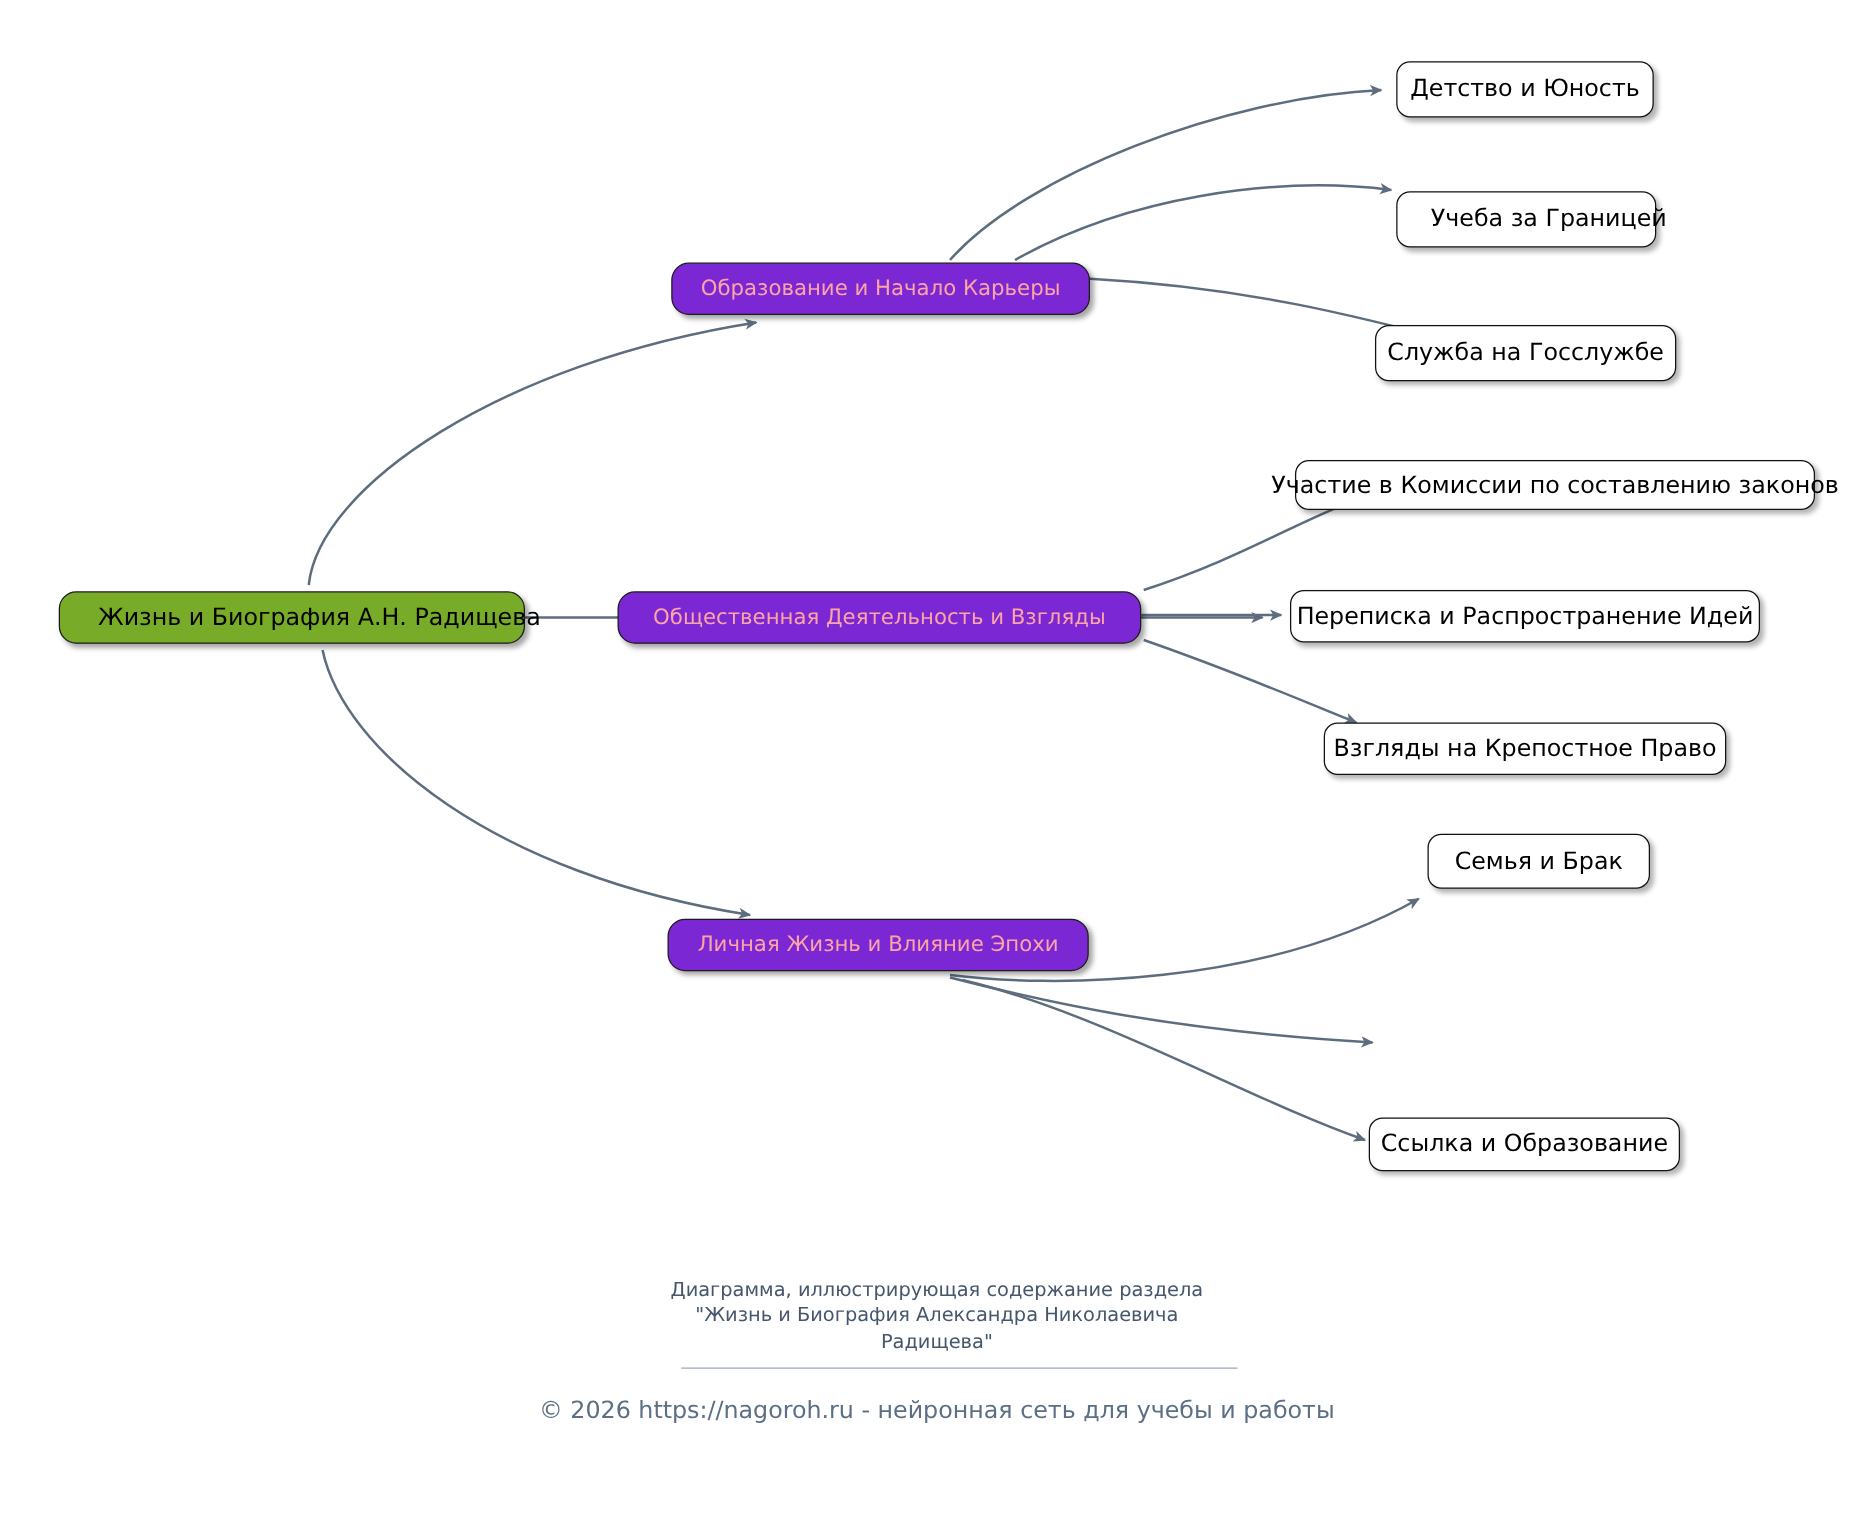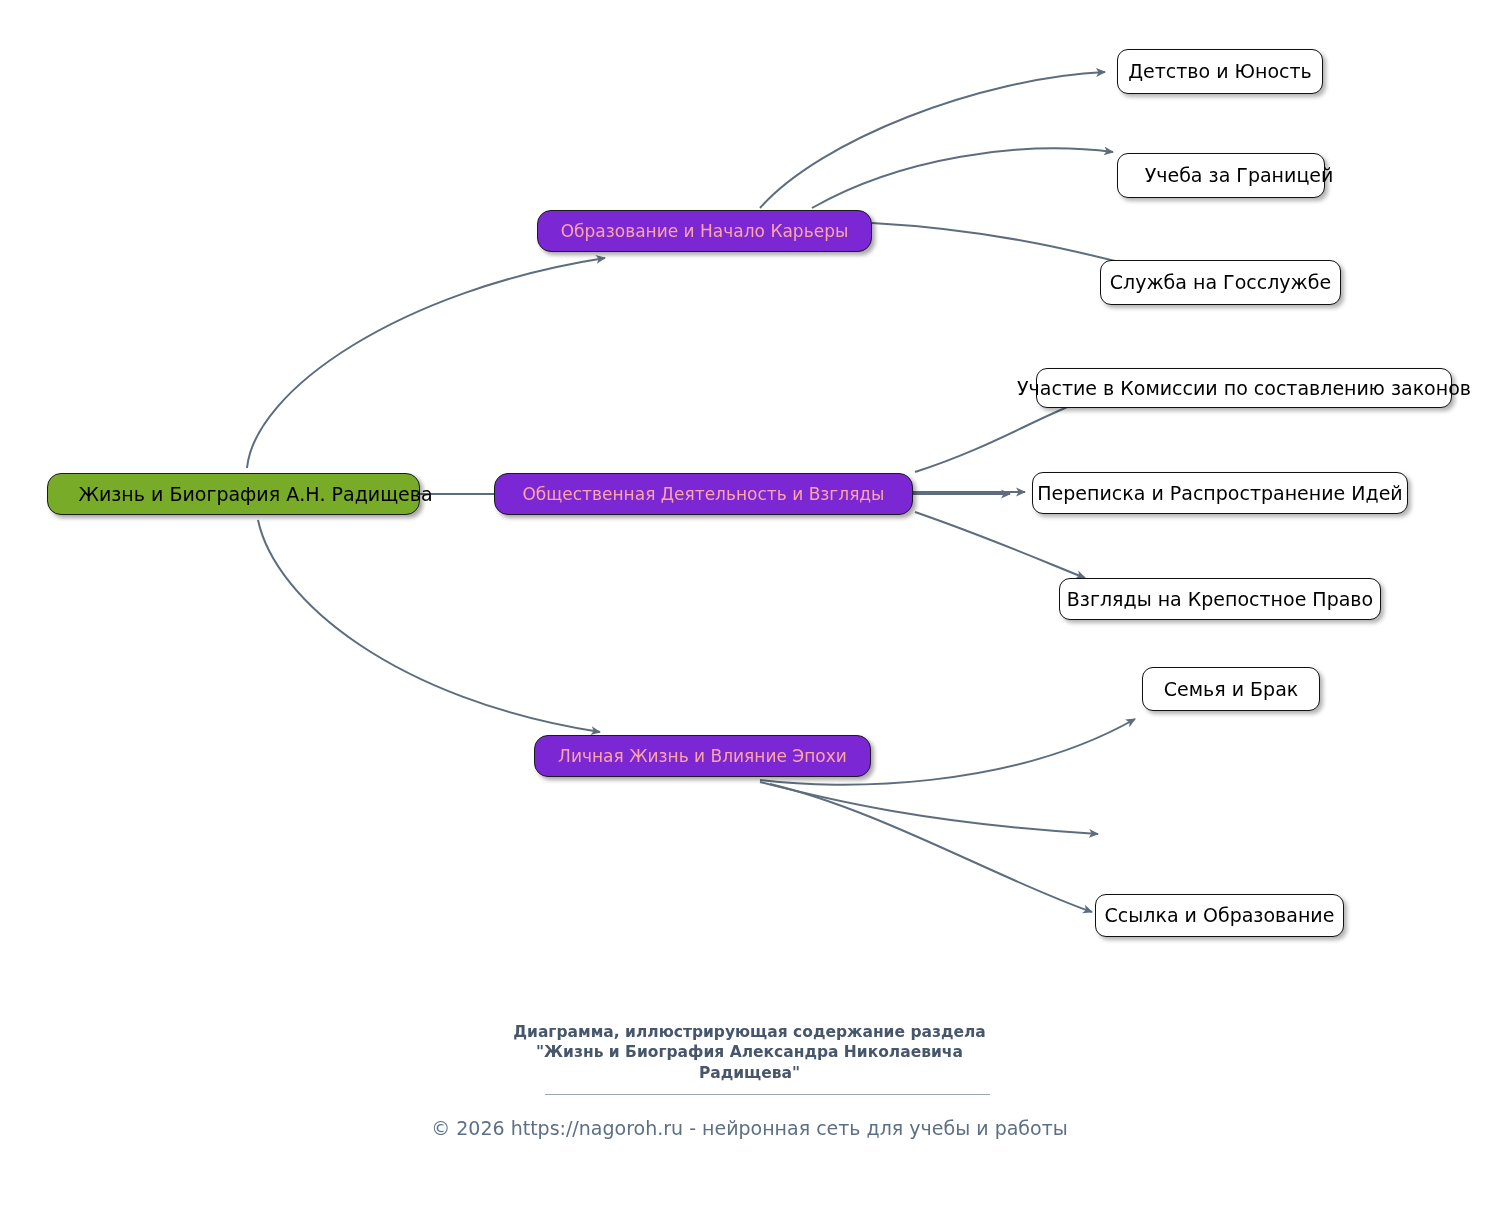--- a/index.html
+++ b/index.html
@@ -62,21 +62,21 @@
   }
   .footer {
     position: absolute;
     left: 0;
     width: 1499px;
     text-align: center;
   }
   .footer-caption {
     top: 1022px;
     color: #46566b;
-    font-weight: bold;
+    font-weight: normal;
     font-size: 15.5px;
     line-height: 1.32;
     white-space: pre-line;
     text-align: center;
   }
   .footer-rule {
     position: absolute;
     left: 545px;
     top: 1094px;
     width: 445px;

